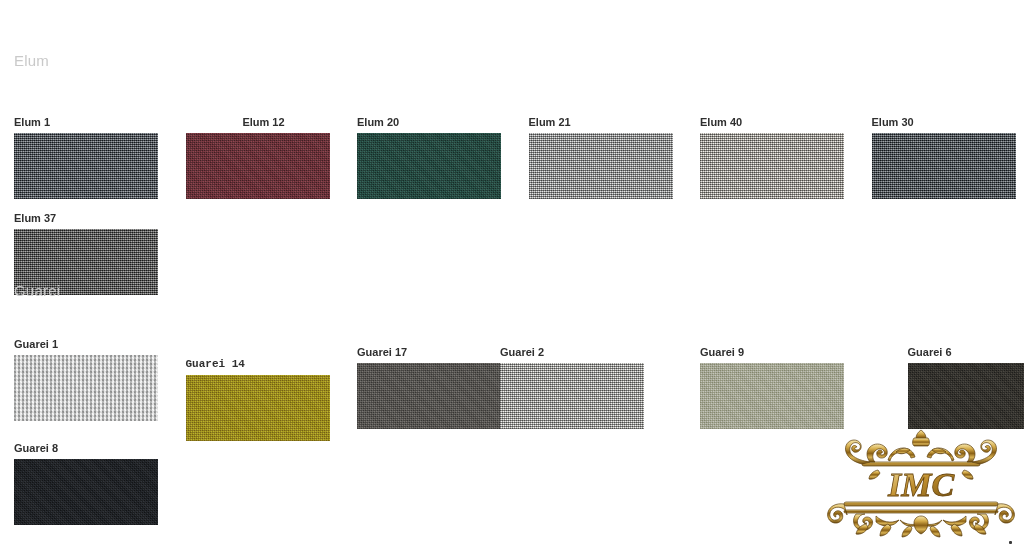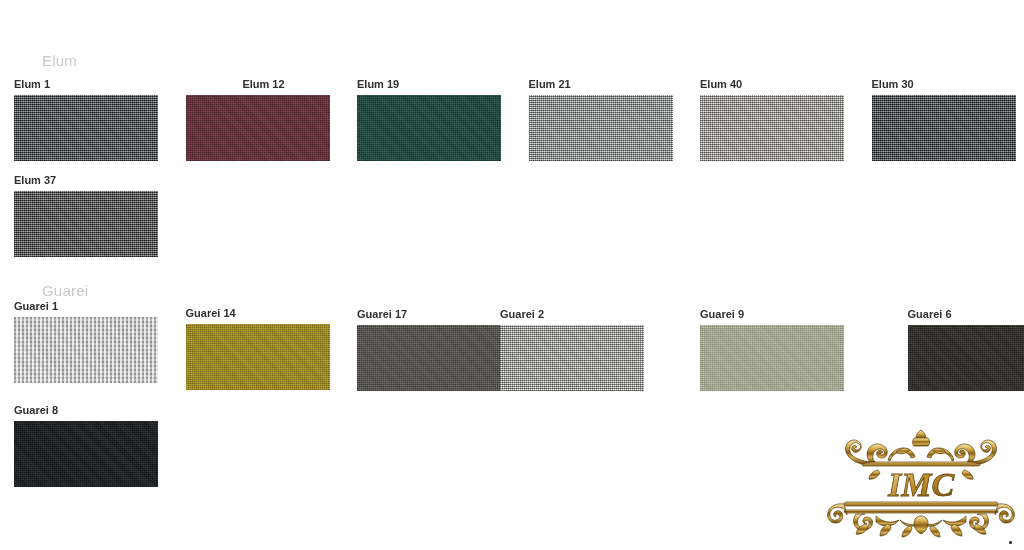--- a/index.html
+++ b/index.html
@@ -12,28 +12,28 @@
   }
   .page{position:absolute;inset:0;}
 
   .group{position:absolute;left:0;width:1024px;}
   .group-title{
     position:absolute;left:14px;
     font-size:15px;
     color:#c9c9c9;
     letter-spacing:.2px;
     white-space:nowrap;
-    margin-left:28px;
   }
 
   .swatch-grid{position:absolute;left:0;top:0;width:1024px;}
 
   .swatch{
     position:absolute;
     width:156px;
+    margin-top:38px;
   }
   .swatch-label{
     font-size:11px;
     color:#2f2f2f;
     line-height:12px;
     margin-bottom:5px;
     white-space:nowrap;
     font-weight:600;
   }
   .swatch-chip{
@@ -101,21 +101,21 @@
         </div>
         <div class="swatch" style="left: 185.5px; top: 78px; text-align: center;">
           <div class="swatch-label">Elum 12</div>
           <div class="swatch-chip">
             <div class="base" style="background: rgb(107, 48, 56);"></div>
             <div class="weave-plain"></div>
             <div class="grain"></div>
           </div>
         </div>
         <div class="swatch" style="left: 357px; top: 78px;">
-          <div class="swatch-label">Elum 19</div>
+          <div class="swatch-label">Elum 20</div>
           <div class="swatch-chip">
             <div class="base" style="background: rgb(35, 73, 64);"></div>
             <div class="weave-plain"></div>
             <div class="grain"></div>
           </div>
         </div>
         <div class="swatch" style="left: 528.5px; top: 78px;">
           <div class="swatch-label">Elum 21</div>
           <div class="swatch-chip">
             <div class="base" style="background: rgb(201, 204, 204);"></div>
@@ -154,21 +154,21 @@
     <div class="group-title" style="top:282px;">Guarei</div>
     <div class="swatch-grid" id="grid-guarei">
         <div class="swatch" style="left: 14px; top: 300px;">
           <div class="swatch-label">Guarei 1</div>
           <div class="swatch-chip">
             <div class="base" style="background: rgb(224, 226, 226);"></div>
             <div class="weave-basket"></div>
             <div class="grain"></div>
           </div>
         </div>
-        <div class="swatch" style="left: 185.5px; top: 307px;">
+        <div class="swatch" style="left: 185.5px; top: 320px; font-family: Liberation Mono, monospace;">
           <div class="swatch-label">Guarei 14</div>
           <div class="swatch-chip">
             <div class="base" style="background: rgb(157, 142, 26);"></div>
             <div class="weave-plain"></div>
             <div class="grain"></div>
           </div>
         </div>
         <div class="swatch" style="left: 357px; top: 308px;">
           <div class="swatch-label">Guarei 17</div>
           <div class="swatch-chip">

